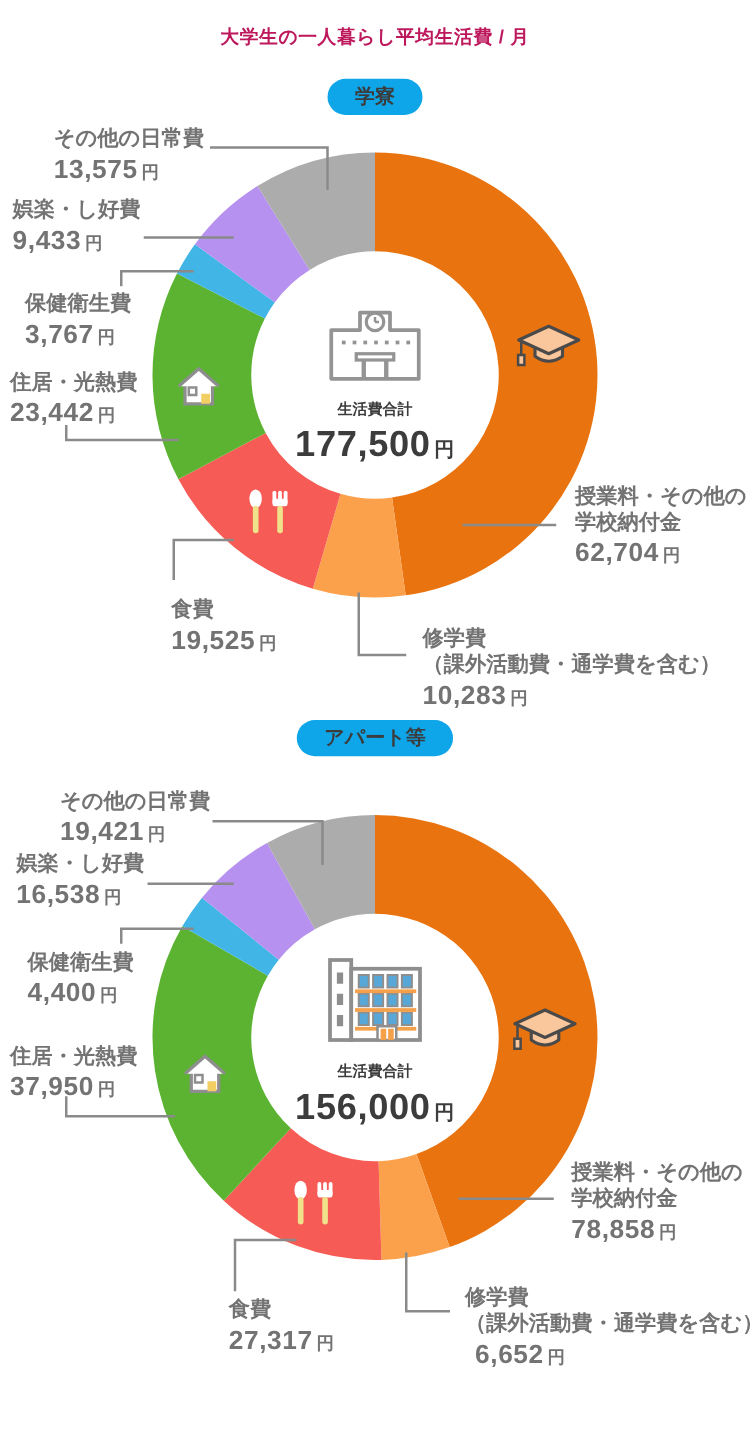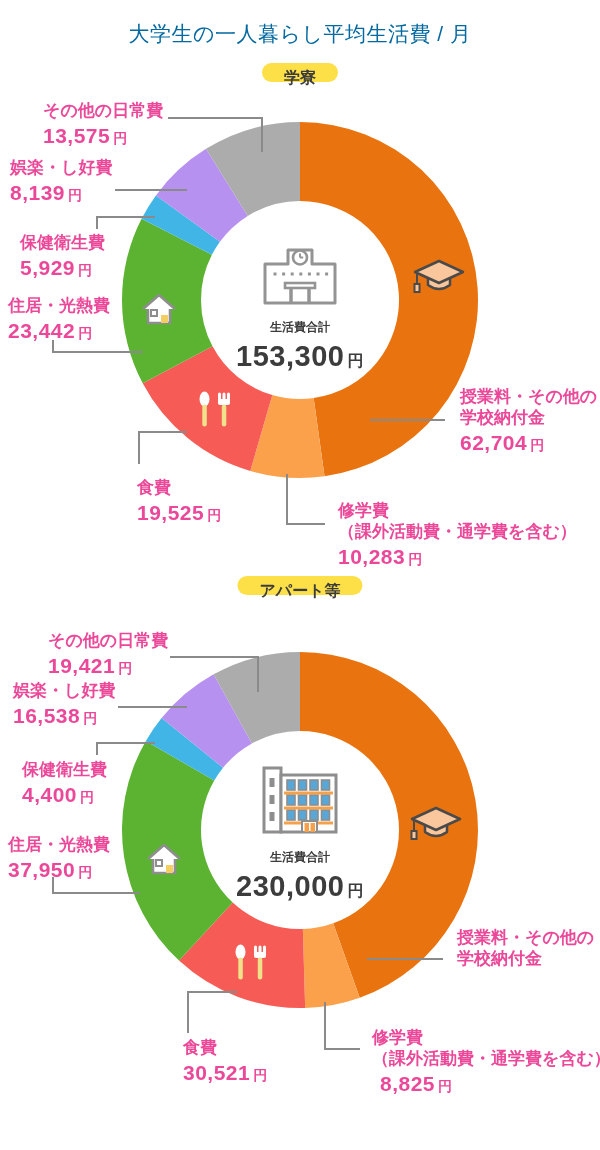--- a/index.html
+++ b/index.html
@@ -1,27 +1,27 @@
 <!DOCTYPE html>
 <html><head>
 <meta charset="utf-8">
 <style>
   html,body{margin:0;padding:0;background:#ffffff;}
   body{font-family:"Liberation Sans","DejaVu Sans",sans-serif;color:#3c3c3c;}
   #canvas{position:relative;width:600px;height:1150px;background:#fff;overflow:hidden;}
   .page-title{position:absolute;top:20px;left:0;width:600px;text-align:center;
-    font-size:21px;font-weight:normal;color:#0369a1;letter-spacing:.5px;}
-  .badge{position:absolute;left:50%;transform:translateX(-50%);background:#fde047;
-    color:#3c3c3c;font-size:16px;font-weight:bold;height:19px;line-height:29px;
+    font-size:15px;font-weight:bold;color:#be185d;letter-spacing:.5px;}
+  .badge{position:absolute;left:50%;transform:translateX(-50%);background:#0ea5e9;
+    color:#3c3c3c;font-size:16px;font-weight:bold;height:29px;line-height:29px;
     padding:0 22px;border-radius:15px;white-space:nowrap;}
   #badge-1{top:63px;}
   #badge-2{top:576px;}
   svg.layer{position:absolute;left:0;top:0;}
   .seg-label{position:absolute;font-weight:bold;font-size:17px;line-height:21px;
-    color:#ec4899;white-space:nowrap;}
+    color:#737373;white-space:nowrap;}
   .seg-label .l{display:block;}
   .amt{display:block;margin-top:3px;font-size:21px;line-height:24px;letter-spacing:.5px;}
   .unit{font-style:normal;font-size:14px;margin-left:3px;font-weight:bold;}
   .center-label{position:absolute;left:150px;width:300px;text-align:center;font-weight:bold;}
   .center-label .cap{display:block;font-size:12px;line-height:22px;}
   .center-label .tot{display:block;font-size:29px;line-height:36px;letter-spacing:.5px;}
   .center-label .unit{font-size:16px;}
 </style>
 </head>
 <body>
@@ -148,25 +148,25 @@
     <use href="#icon-cap" x="413" y="260"></use>
     <use href="#icon-cap" x="410" y="807"></use>
     <use href="#icon-house" x="141" y="292"></use>
     <use href="#icon-house" x="146" y="842"></use>
     <use href="#icon-cutlery" x="195" y="391"></use>
     <use href="#icon-cutlery" x="231" y="944"></use>
   </svg>
 
   <div class="center-label" style="top:316px">
     <span class="cap">生活費合計</span>
-    <span class="tot"><b>153,300</b><i class="unit">円</i></span>
+    <span class="tot"><b>177,500</b><i class="unit">円</i></span>
   </div>
   <div class="center-label" style="top:846px">
     <span class="cap">生活費合計</span>
-    <span class="tot"><b>230,000</b><i class="unit">円</i></span>
+    <span class="tot"><b>156,000</b><i class="unit">円</i></span>
   </div>
 
   <div class="seg-label" style="left:460px;top:386px">
     <span class="l">授業料・その他の</span>
     <span class="l">学校納付金</span>
     <span class="amt"><b>62,704</b><i class="unit">円</i></span>
   </div>
   <div class="seg-label" style="left:338px;top:500px">
     <span class="l">修学費</span>
     <span class="l">（課外活動費・通学費を含む）</span>
@@ -175,43 +175,44 @@
   <div class="seg-label" style="left:137px;top:477px">
     <span class="l">食費</span>
     <span class="amt"><b>19,525</b><i class="unit">円</i></span>
   </div>
   <div class="seg-label" style="left:8px;top:295px">
     <span class="l">住居・光熱費</span>
     <span class="amt"><b>23,442</b><i class="unit">円</i></span>
   </div>
   <div class="seg-label" style="left:20px;top:232px">
     <span class="l">保健衛生費</span>
-    <span class="amt"><b>5,929</b><i class="unit">円</i></span>
+    <span class="amt"><b>3,767</b><i class="unit">円</i></span>
   </div>
   <div class="seg-label" style="left:10px;top:157px">
     <span class="l">娯楽・し好費</span>
-    <span class="amt"><b>8,139</b><i class="unit">円</i></span>
+    <span class="amt"><b>9,433</b><i class="unit">円</i></span>
   </div>
   <div class="seg-label" style="left:43px;top:100px">
     <span class="l">その他の日常費</span>
     <span class="amt"><b>13,575</b><i class="unit">円</i></span>
   </div>
 
   <div class="seg-label" style="left:457px;top:927px">
     <span class="l">授業料・その他の</span>
     <span class="l">学校納付金</span>
+    <span class="amt"><b>78,858</b><i class="unit">円</i></span>
   </div>
   <div class="seg-label" style="left:372px;top:1027px">
     <span class="l">修学費</span>
     <span class="l">（課外活動費・通学費を含む）</span>
-    <span class="amt" style="padding-left:8px"><b>8,825</b><i class="unit">円</i></span>
+    <span class="amt" style="padding-left:8px"><b>6,652</b><i class="unit">円</i></span>
   </div>
   <div class="seg-label" style="left:183px;top:1037px">
     <span class="l">食費</span>
-    <span class="amt"><b>30,521</b><i class="unit">円</i></span>
+    <span class="amt"><b>27,317</b><i class="unit">円</i></span>
   </div>
   <div class="seg-label" style="left:8px;top:834px">
     <span class="l">住居・光熱費</span>
     <span class="amt"><b>37,950</b><i class="unit">円</i></span>
   </div>
   <div class="seg-label" style="left:22px;top:759px">
     <span class="l">保健衛生費</span>
     <span class="amt"><b>4,400</b><i class="unit">円</i></span>
   </div>
   <div class="seg-label" style="left:13px;top:680px">

